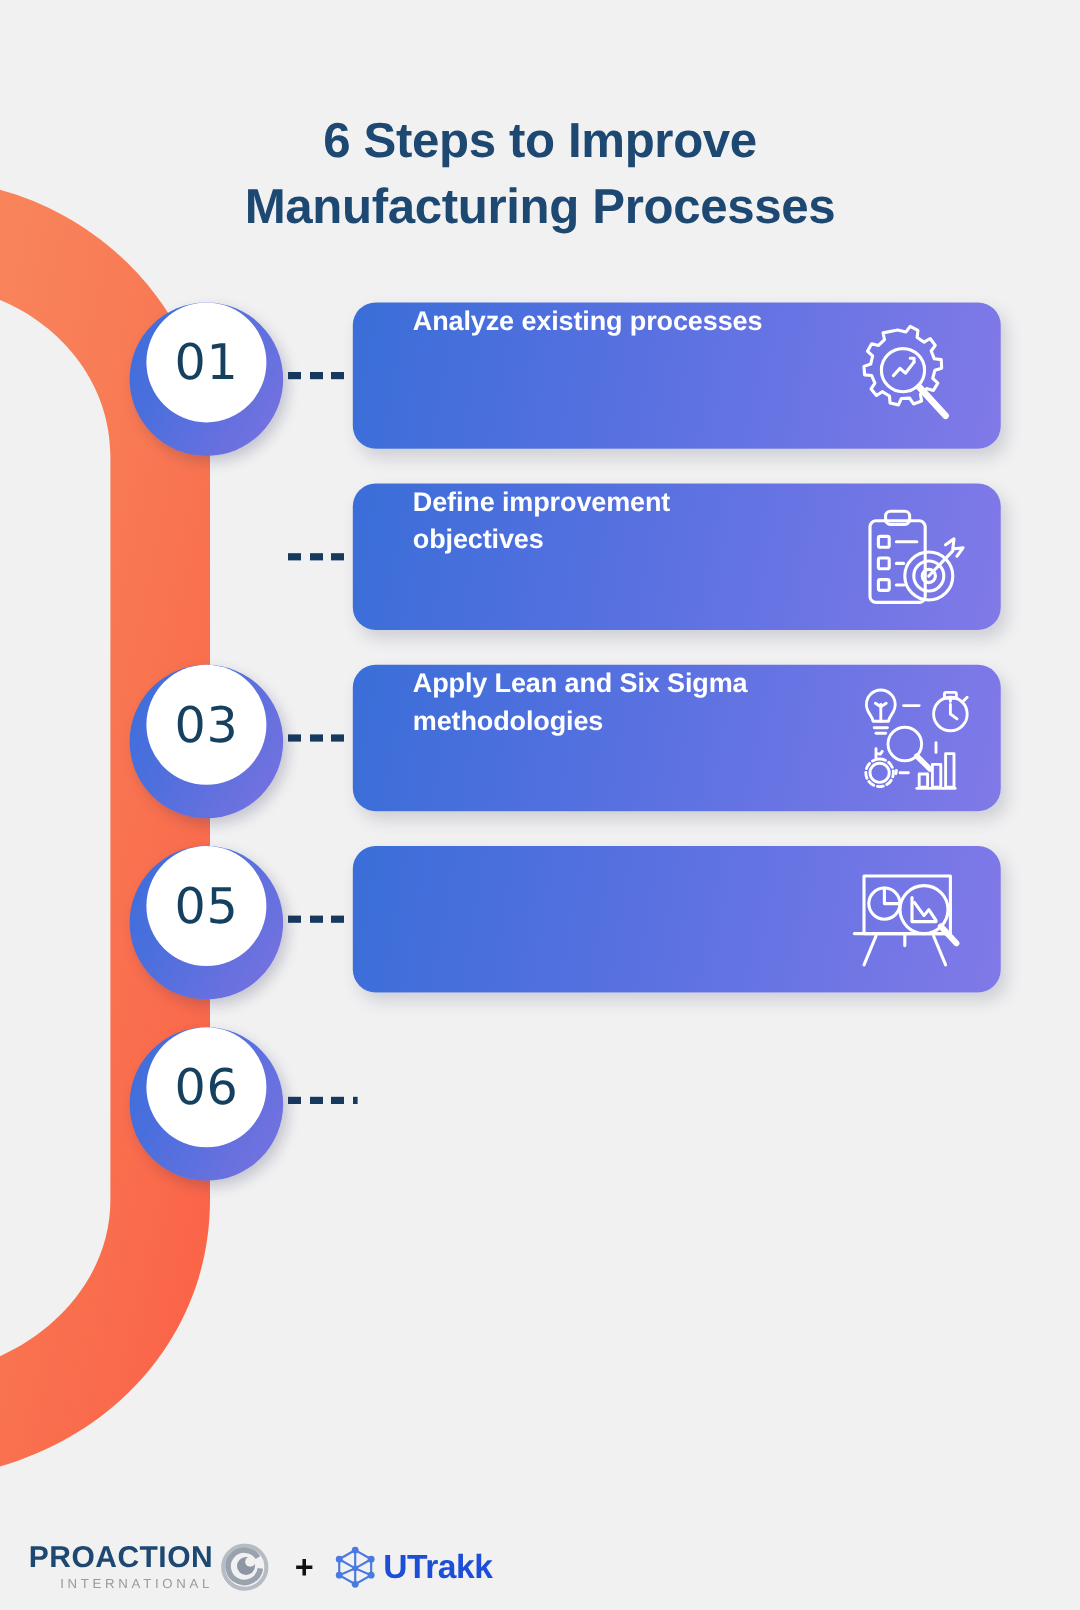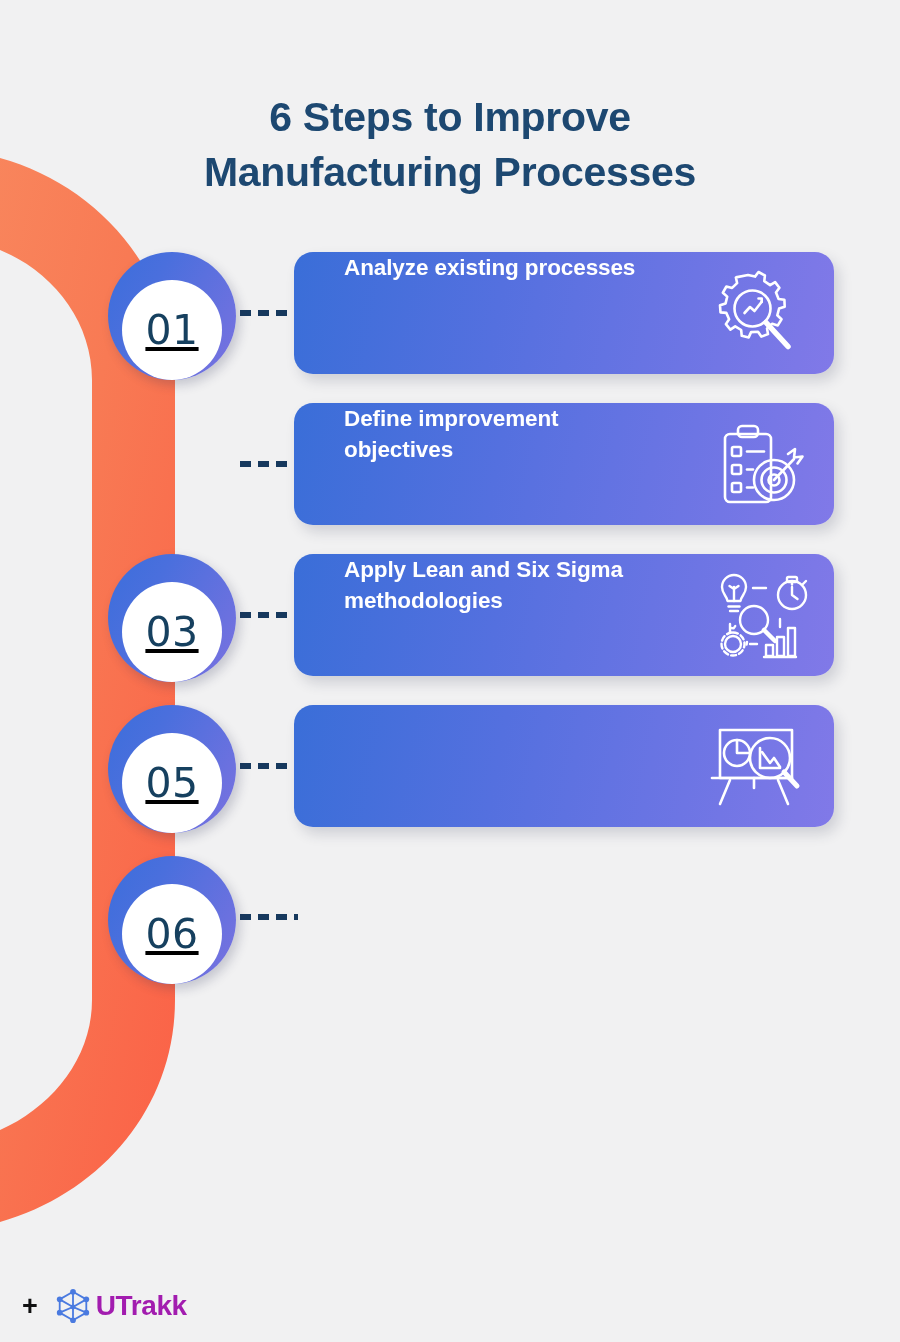--- a/index.html
+++ b/index.html
@@ -26,23 +26,22 @@
 
   
   .steps{position:absolute;top:248px;left:0;width:900px;}
   .step{position:relative;height:151px;}
 
   .badge{
     position:absolute;left:108px;top:4px;
     width:128px;height:128px;border-radius:50%;
     background:linear-gradient(120deg,#3b6edb 0%,#4a6fdd 32%,#7b72e0 100%);
     box-shadow:4px 5px 11px rgba(40,45,80,.22);
-    display:flex;align-items:flex-end;justify-content:center;
+    display:flex;align-items:flex-start;justify-content:center;
     z-index:4;
-    text-decoration:underline;
   }
   .badge .inner{
     width:100px;height:100px;border-radius:50%;
     background:#ffffff;
     display:flex;align-items:center;justify-content:center;
   }
   .badge .num{
     color:#16405f;font-size:41px;font-weight:400;
     letter-spacing:0.5px;font-family:"DejaVu Sans", sans-serif;
   }
@@ -75,21 +74,21 @@
     display:flex;align-items:center;
   }
   .pa-logo{display:flex;align-items:center;margin-left:24px;}
   .pa-text{display:flex;flex-direction:column;justify-content:center;}
   .pa-name{color:#1d4871;font-size:25px;font-weight:bold;letter-spacing:0.4px;line-height:1;}
   .pa-sub{color:#9a9a9e;font-size:11px;letter-spacing:3.1px;line-height:1;margin-top:4px;text-align:right;}
   .pa-mark{margin-left:6px;width:40px;height:40px;}
   .plus{color:#111;font-size:27px;font-weight:bold;margin:0 16px 0 22px;line-height:1;}
   .ut-logo{display:flex;align-items:center;}
   .ut-mark{width:38px;height:38px;}
-  .ut-name{color:#a21caf;font-size:28px;font-weight:bold;letter-spacing:-0.4px;margin-left:4px;line-height:1;}
+  .ut-name{color:#1d4ed8;font-size:28px;font-weight:bold;letter-spacing:-0.4px;margin-left:4px;line-height:1;}
 </style>
 </head>
 <body>
 
 <div id="stage">
 
   <svg class="orange-band" viewBox="0 0 900 1342" preserveAspectRatio="none">
     <defs>
       <linearGradient id="og" x1="0" y1="0" x2="1" y2="1">
         <stop offset="0%" stop-color="#f9895f"></stop>
@@ -229,20 +228,32 @@
         <div class="inner">
           <span class="num">06</span>
         </div>
       </div>
       <div class="dashes"></div>
     </div>
 
   </div>
 
   <div class="footer">
+    <div class="pa-logo">
+      <div class="pa-text">
+        <span class="pa-name">PROACTION</span>
+        <span class="pa-sub">INTERNATIONAL</span>
+      </div>
+      <svg class="pa-mark" viewBox="0 0 40 40">
+        <circle cx="20" cy="20" r="18" fill="none" stroke="#b7bcc4" stroke-width="3.4"></circle>
+        <path d="M31 12 a13.5 13.5 0 1 0 2 9" fill="none" stroke="#9aa2ad" stroke-width="4.6"></path>
+        <circle cx="21" cy="19" r="7.5" fill="#8d96a3"></circle>
+        <circle cx="24.5" cy="15.5" r="4.2" fill="#f1f1f2"></circle>
+      </svg>
+    </div>
 
     <span class="plus">+</span>
 
     <div class="ut-logo">
       <svg class="ut-mark" viewBox="0 0 40 40">
         <g stroke="#4a7ae0" stroke-width="1.9" fill="none">
           <path d="M20 5 L34 13 L34 27 L20 35 L6 27 L6 13 Z"></path>
           <path d="M6 13 L20 21 L34 13"></path>
           <path d="M20 21 L20 35"></path>
           <path d="M6 27 L20 21 L34 27"></path>

